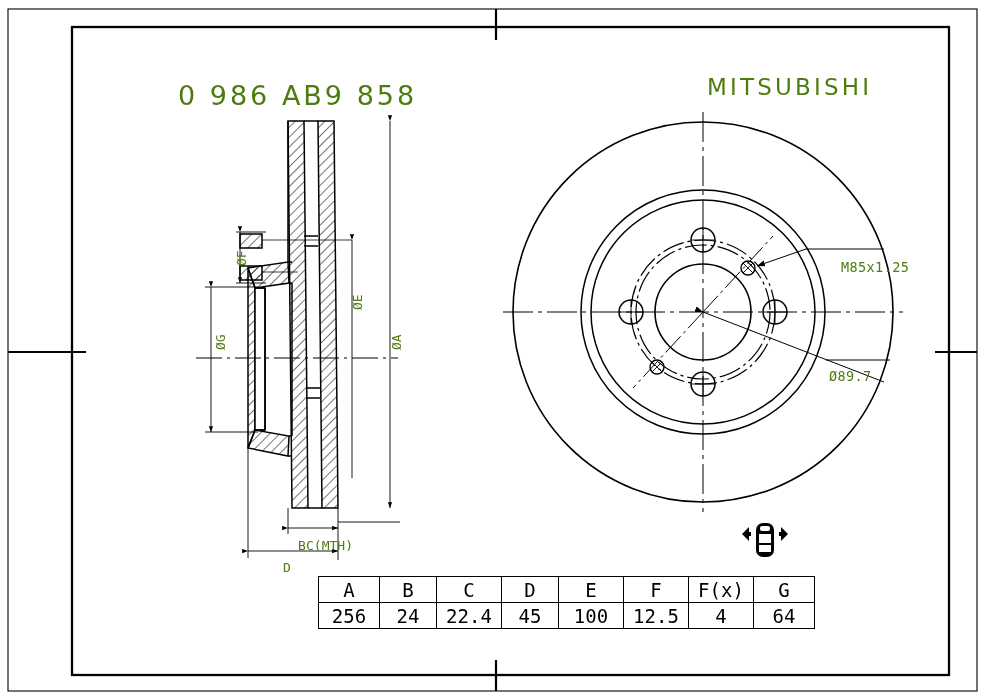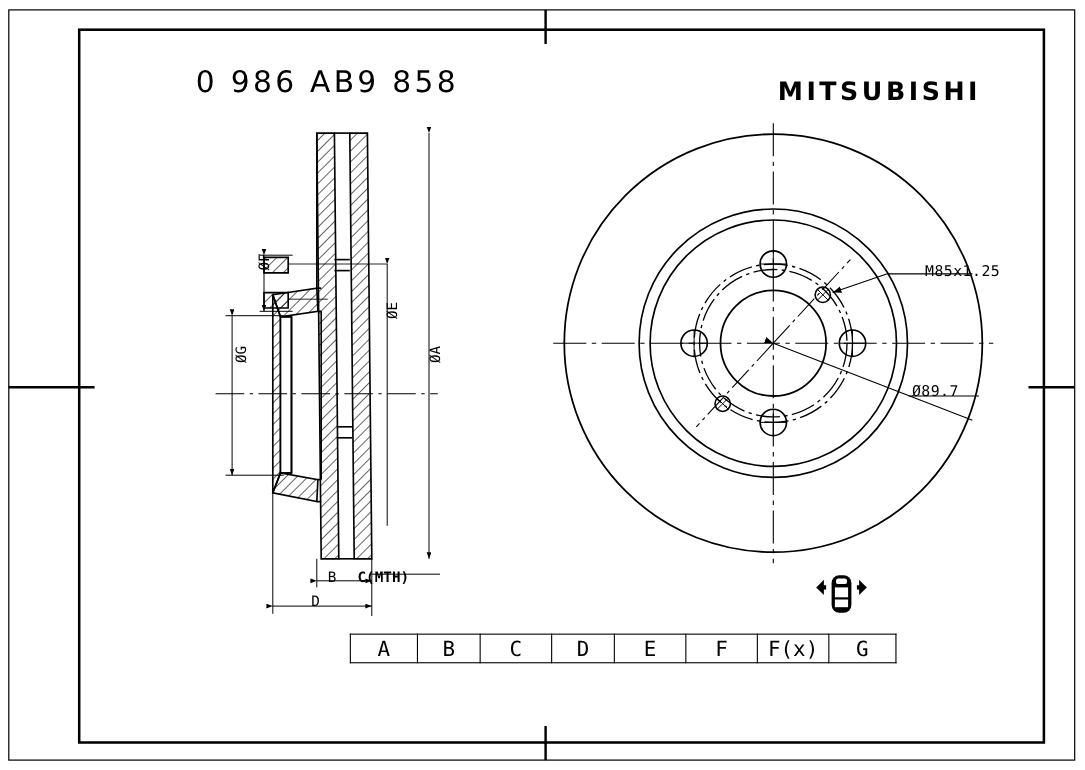--- a/index.html
+++ b/index.html
@@ -3,41 +3,41 @@
 <meta charset="utf-8">
 <title>Brake Disc Technical Drawing</title>
 <style>
   html,body{margin:0;padding:0;background:#ffffff;}
   body{
     width:986px;height:700px;overflow:hidden;position:relative;
     font-family:"DejaVu Sans Mono","Liberation Mono",monospace;
     color:#000;
   }
   #sheet{position:absolute;inset:0;width:986px;height:700px;}
-  .txt{position:absolute;white-space:nowrap;color:#000000;}
+  .txt{position:absolute;white-space:nowrap;color:#4d7c0f;margin-top:20px;}
   #part-number{
     left:178px;top:60px;font-size:27px;letter-spacing:3.0px;
     font-family:"DejaVu Sans","Liberation Sans",sans-serif;font-weight:400;
   }
   #maker{
-    left:707px;top:71px;font-size:23px;letter-spacing:3.2px;
-    font-family:"DejaVu Sans","Liberation Sans",sans-serif;font-weight:700;
+    left:707px;top:54px;font-size:23px;letter-spacing:3.2px;
+    font-family:"DejaVu Sans","Liberation Sans",sans-serif;font-weight:400;
   }
   .callout{font-size:13.5px;letter-spacing:.4px;
     font-family:"DejaVu Sans Mono","Liberation Mono",monospace;}
   #callout-thread{left:841px;top:239px;}
   #callout-bore{left:829px;top:348px;}
   .dimlabel{font-size:13px;font-family:"DejaVu Sans Mono","Liberation Mono",monospace;}
   .vert{transform-origin:0 0;transform:rotate(-90deg);}
   #lbl-F{left:234px;top:246px;}
   #lbl-G{left:213px;top:330px;}
   #lbl-E{left:350px;top:290px;}
   #lbl-A{left:389px;top:330px;}
   #lbl-B{left:298px;top:518px;}
-  #lbl-C{left:325px;top:518px;font-weight:bold;}
+  #lbl-C{left:306px;top:518px;}
   #lbl-D{left:283px;top:540px;}
   
   #spec-table{
     position:absolute;left:318px;top:576px;border-collapse:collapse;
     font-family:"DejaVu Sans Mono","Liberation Mono",monospace;
   }
   #spec-table td{
     border:1.6px solid #000;text-align:center;vertical-align:middle;
     height:25px;font-size:19px;padding:0 3px;color:#000;
   }
@@ -256,14 +256,24 @@
       <tr class="head">
     <td class="c0">A</td>
     <td class="c1">B</td>
     <td class="c2">C</td>
     <td class="c3">D</td>
     <td class="c4">E</td>
     <td class="c5">F</td>
     <td class="c6">F(x)</td>
     <td class="c7">G</td>
   </tr>
+  <tr>
+    <td class="c0">256</td>
+    <td class="c1">24</td>
+    <td class="c2">22.4</td>
+    <td class="c3">45</td>
+    <td class="c4">100</td>
+    <td class="c5">12.5</td>
+    <td class="c6">4</td>
+    <td class="c7">64</td>
+  </tr>
 </tbody>
   </table>
 
 </body></html>

